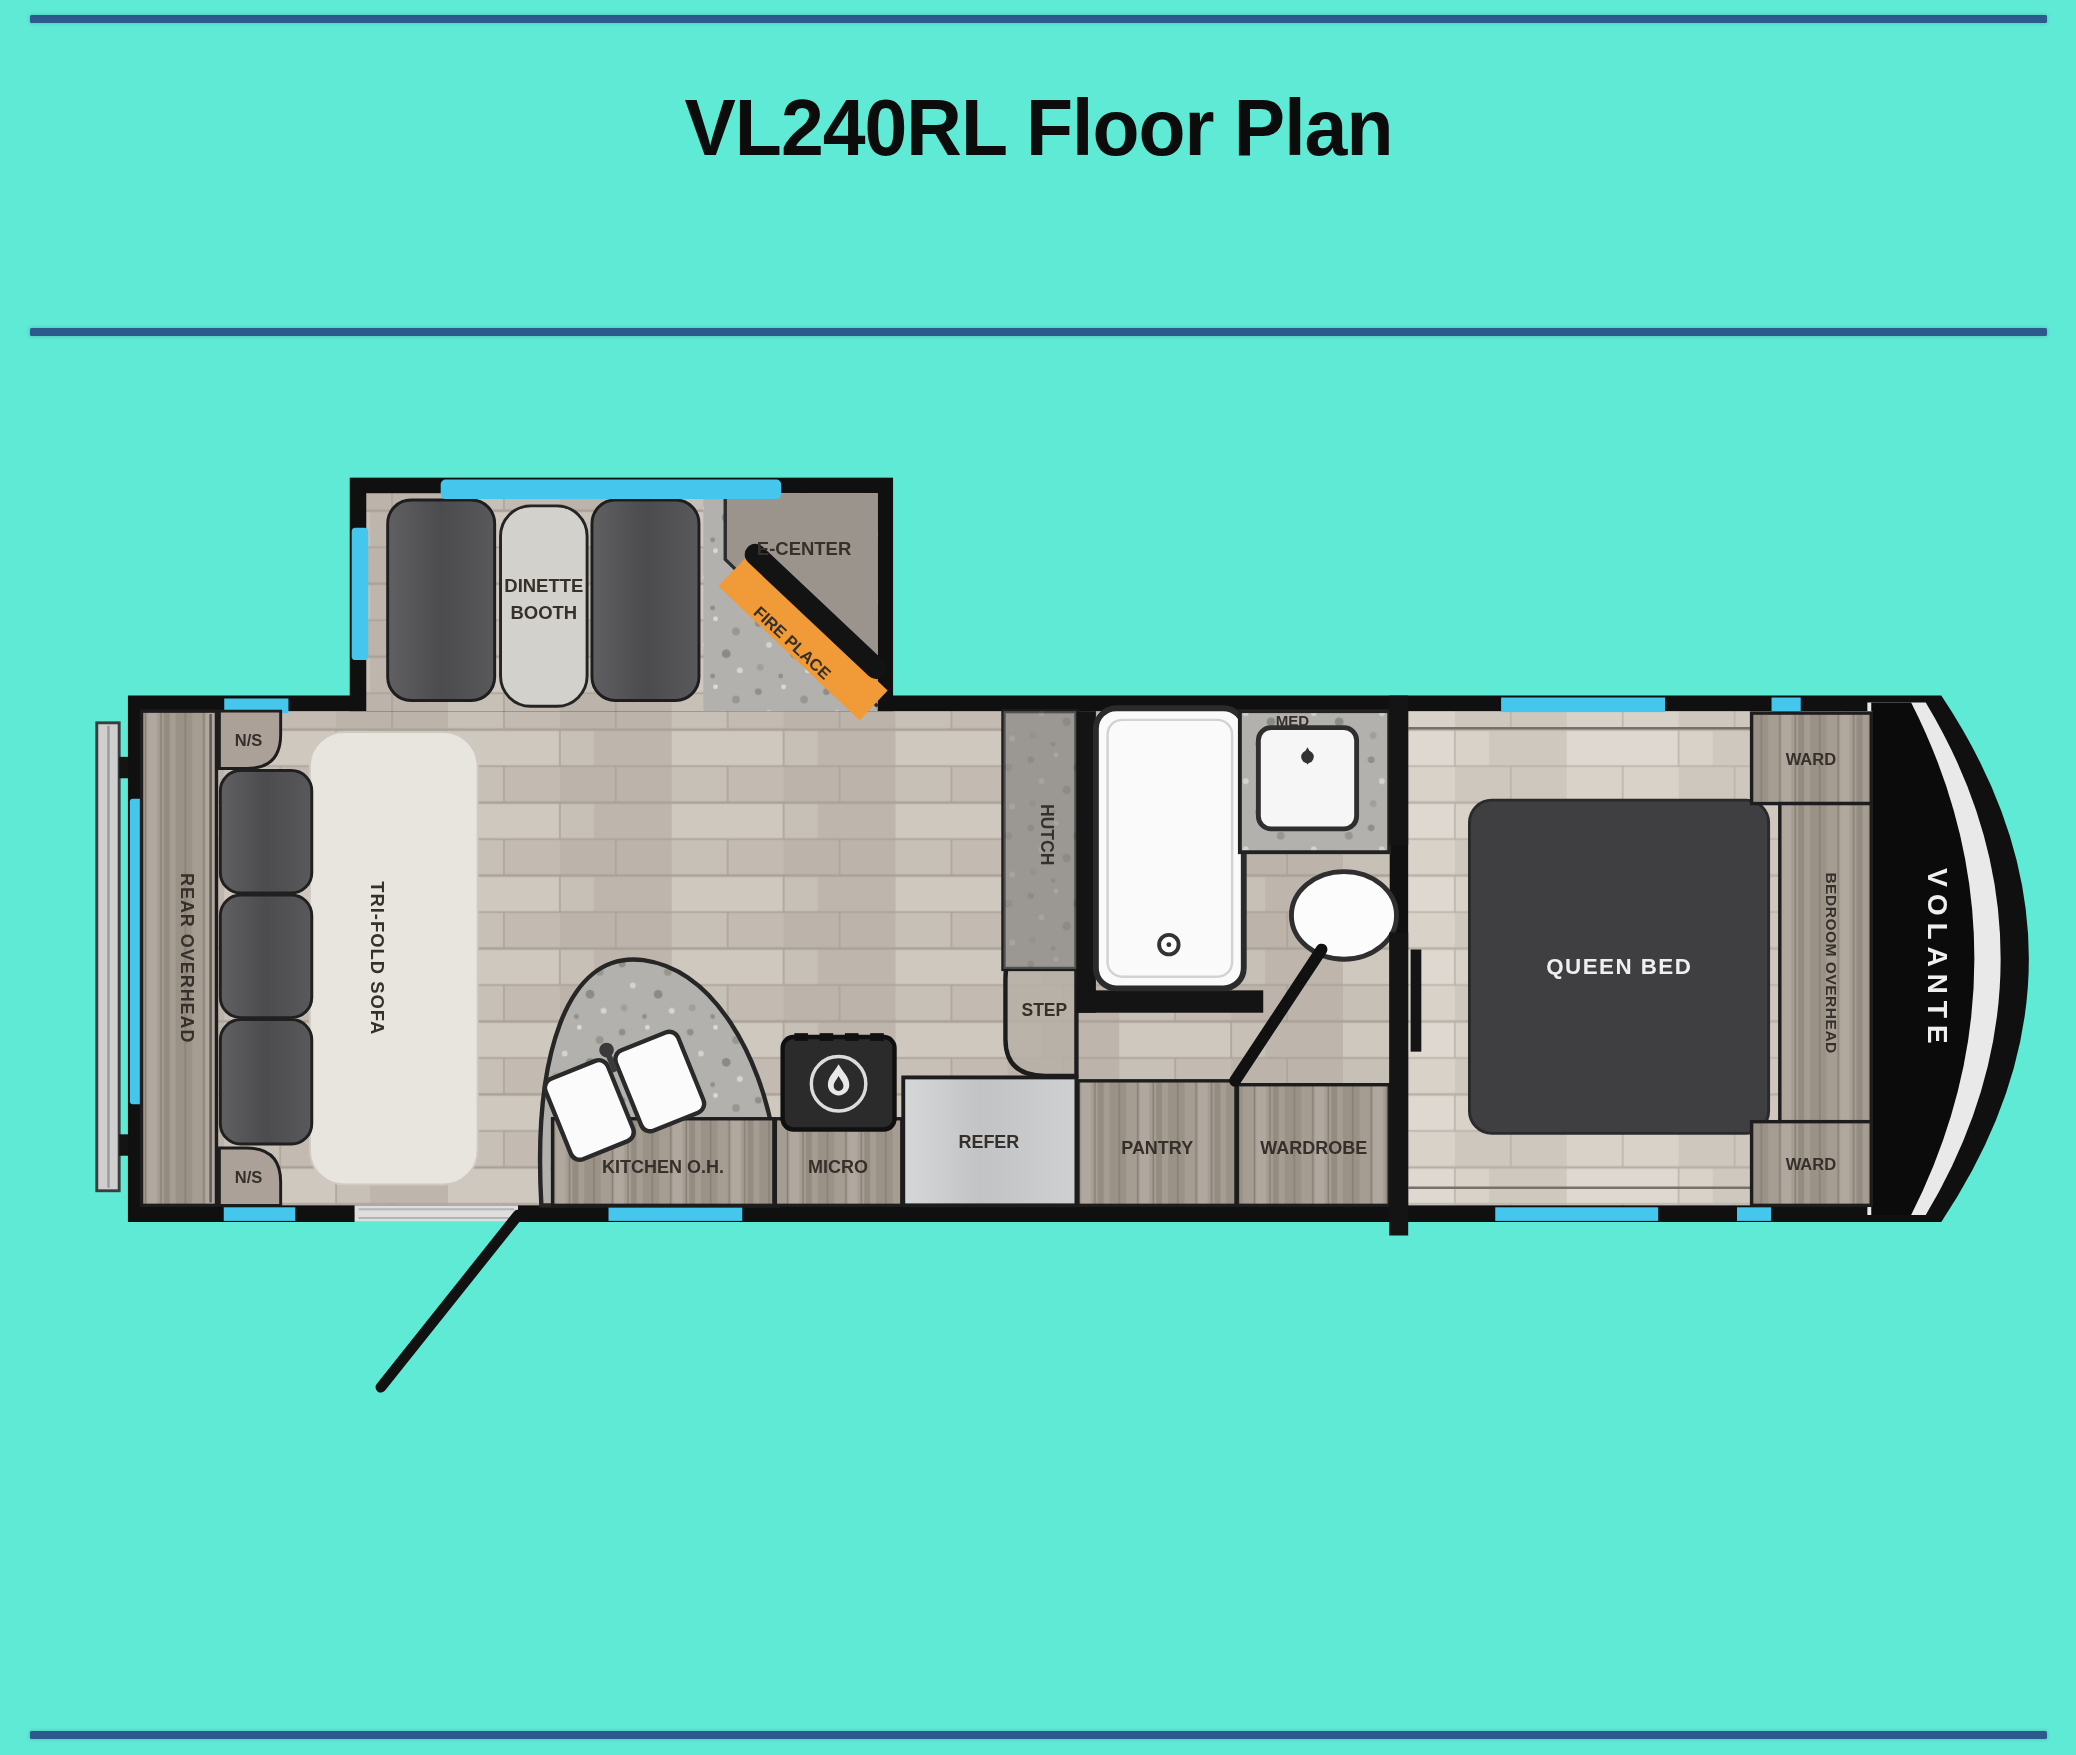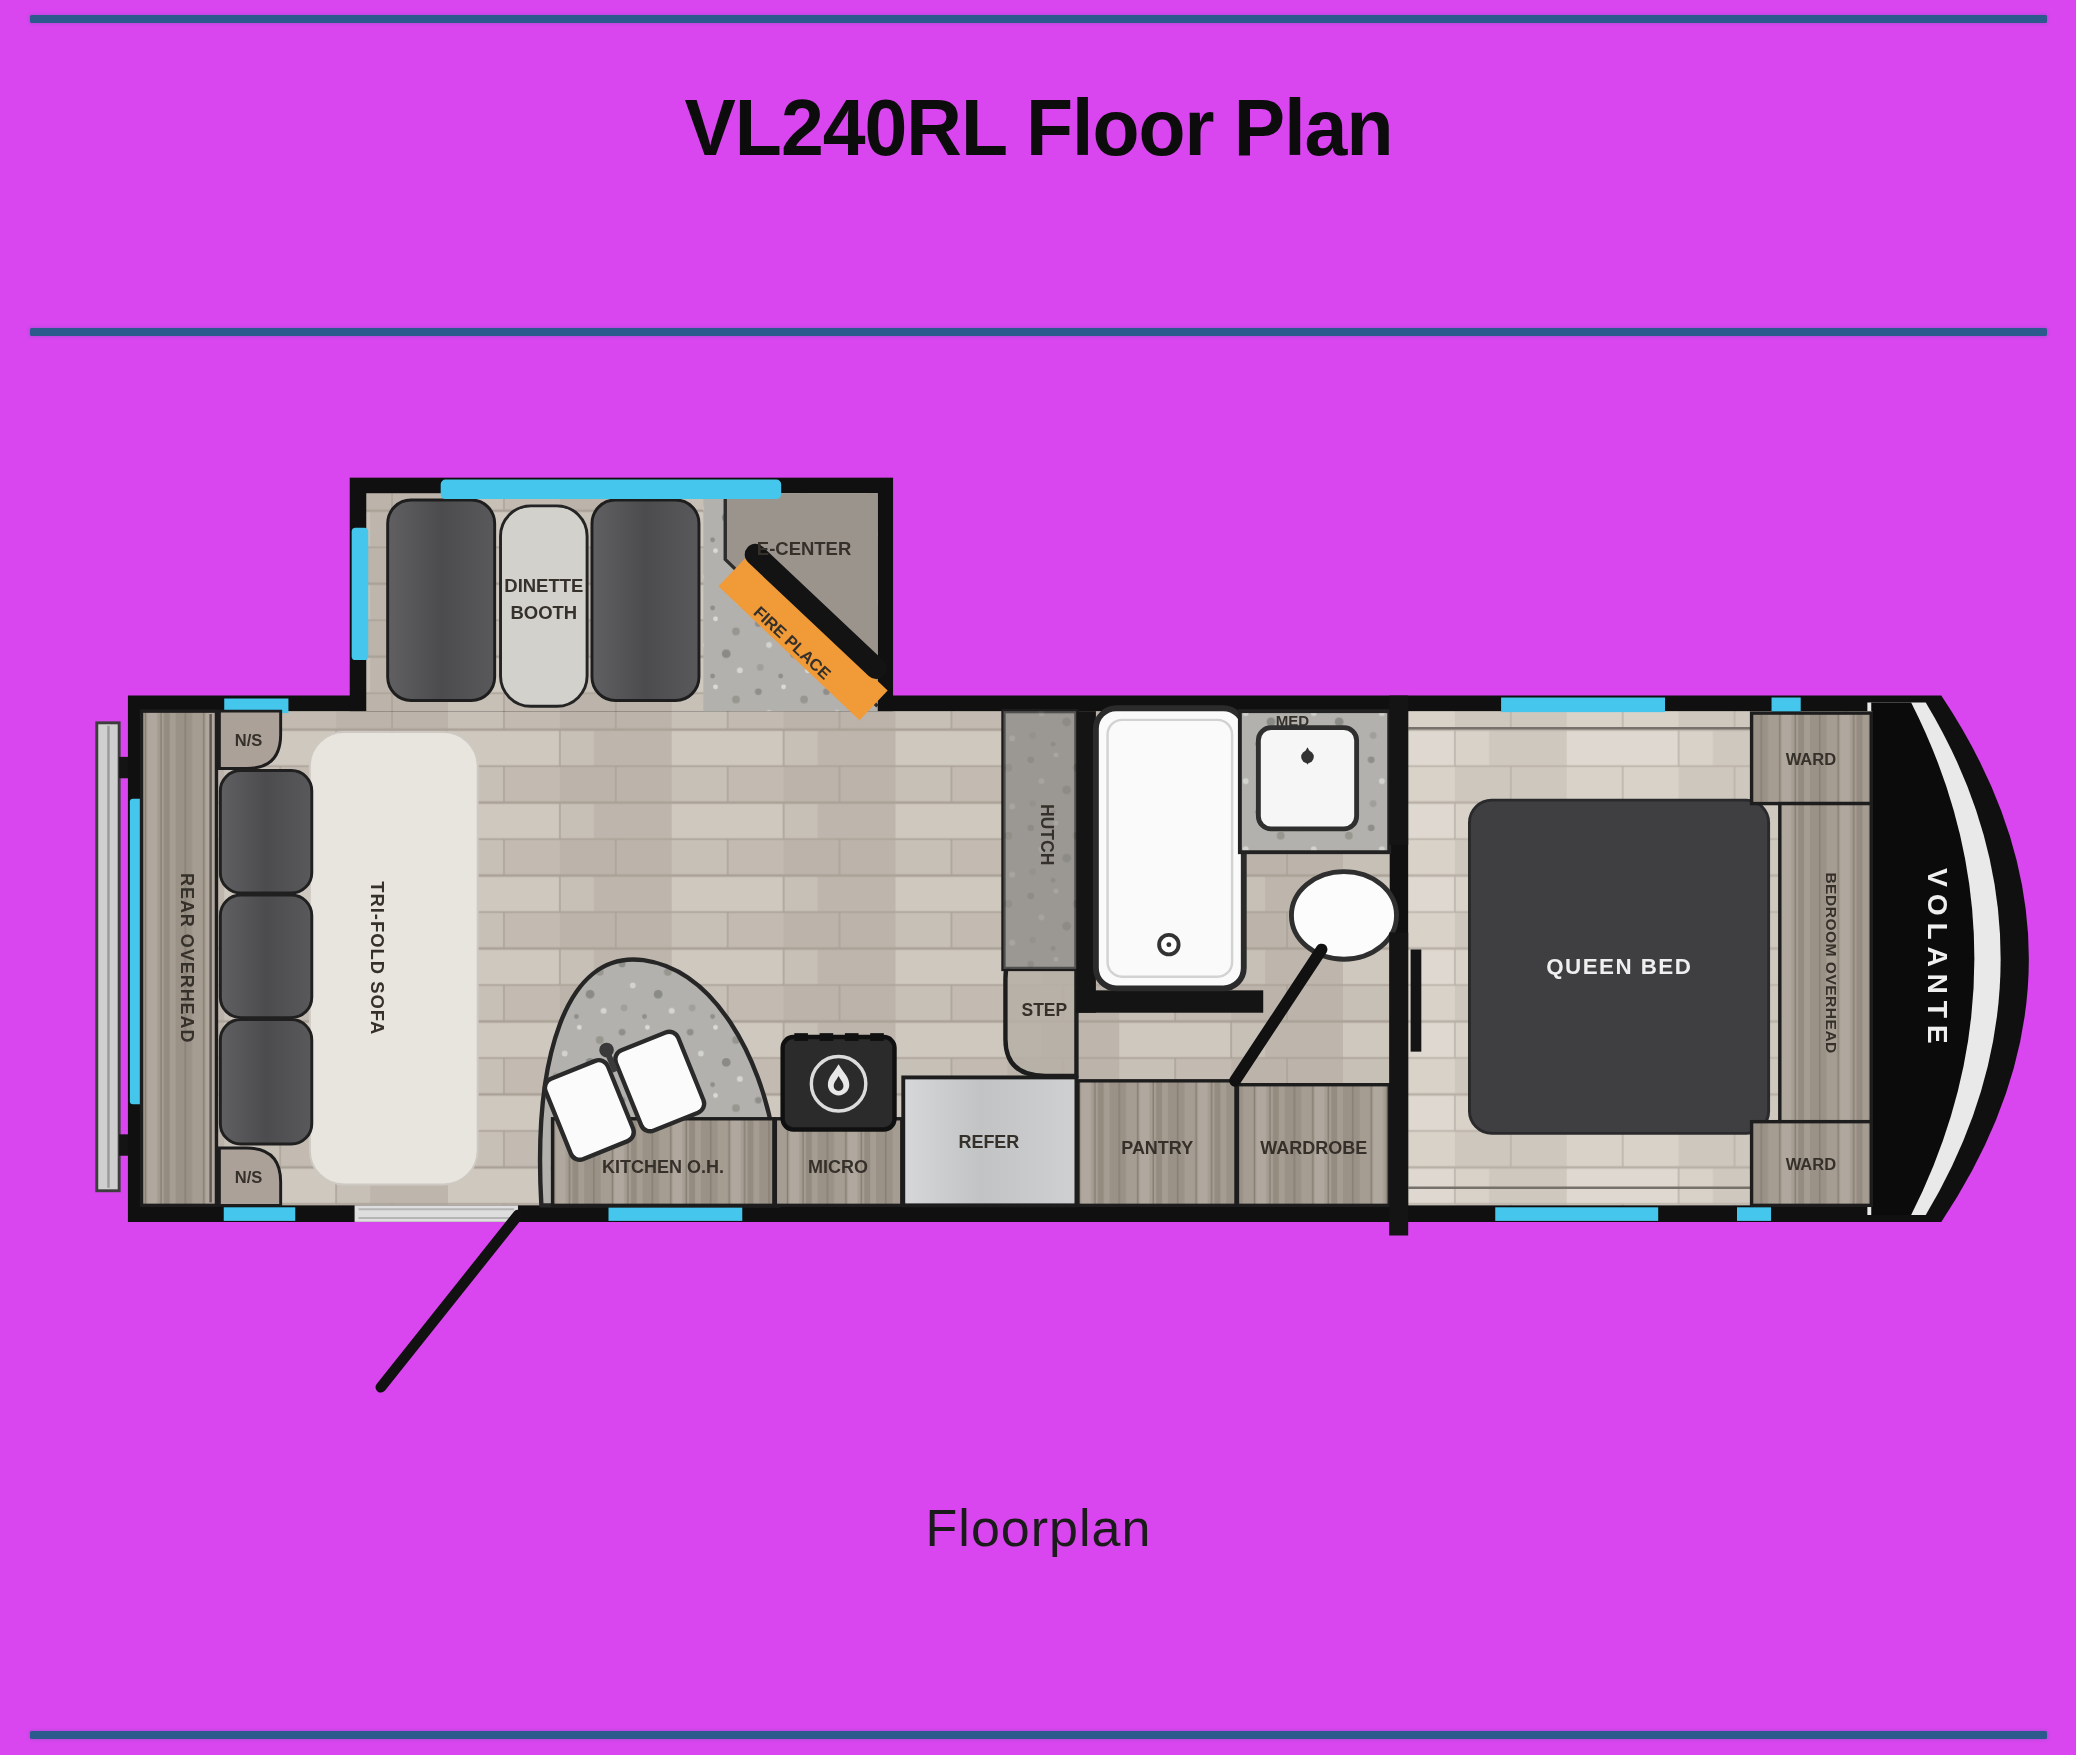--- a/index.html
+++ b/index.html
@@ -1,16 +1,16 @@
 <!DOCTYPE html>
 <html style="--c-rule: #2d5a8c; --c-window: #45c6ec; --c-fireplace: #f09a38; --c-bed: #3f3f42; --c-wall: #141414;font-size:7.8px"><head>
 <meta charset="utf-8">
 <style>
   html,body{margin:0;padding:0;width:2077px;height:1755px;background:#ffffff;overflow:hidden;}
-  #page{position:relative;width:2077px;height:1755px;background:#d946ef;font-family:"Liberation Sans",sans-serif;}
+  #page{position:relative;width:2077px;height:1755px;background:#5eead4;font-family:"Liberation Sans",sans-serif;}
   .rule{position:absolute;left:30px;right:30px;height:8.3px;background:var(--c-rule,#2d5a8c);border-radius:1.5px;box-shadow:0 0 3.9px rgba(45,90,140,.35);}
   #rule-top{top:14.6px;}
   #rule-mid{top:328px;}
   #rule-bottom{top:1731px;}
   #title{position:absolute;top:31px;left:0;width:100%;text-align:center;font-size:77px;font-weight:bold;letter-spacing:-1px;color:#0c0c0c;transform:scaleY(1.04);}
   #caption{position:absolute;top:1498px;left:0;width:100%;text-align:center;font-size:52px;font-weight:400;letter-spacing:1px;color:#1b1b1b;}
   svg{position:absolute;left:0;top:0;}
   .lbl{font-family:"Liberation Sans",sans-serif;font-weight:700;fill:#35302a;text-anchor:middle;}
   .lblw{font-family:"Liberation Sans",sans-serif;font-weight:700;fill:#efefef;text-anchor:middle;}
 </style>
@@ -212,16 +212,15 @@
     </g>
 
     <g>
       <rect x="728" y="2478" width="336" height="34" fill="#dedede"></rect>
       <line x1="736" y1="2486" x2="1056" y2="2486" stroke="#b5b5b5" stroke-width="4"></line>
       <line x1="736" y1="2504" x2="1056" y2="2504" stroke="#b5b5b5" stroke-width="4"></line>
       <line x1="1064" y1="2498" x2="782" y2="2852" stroke="#111111" stroke-width="22" stroke-linecap="round"></line>
     </g>
   </svg>
 
-  <div id="caption">Floorplan</div>
   <div class="rule" id="rule-bottom"></div>
 </div>
 
 
 </body></html>

